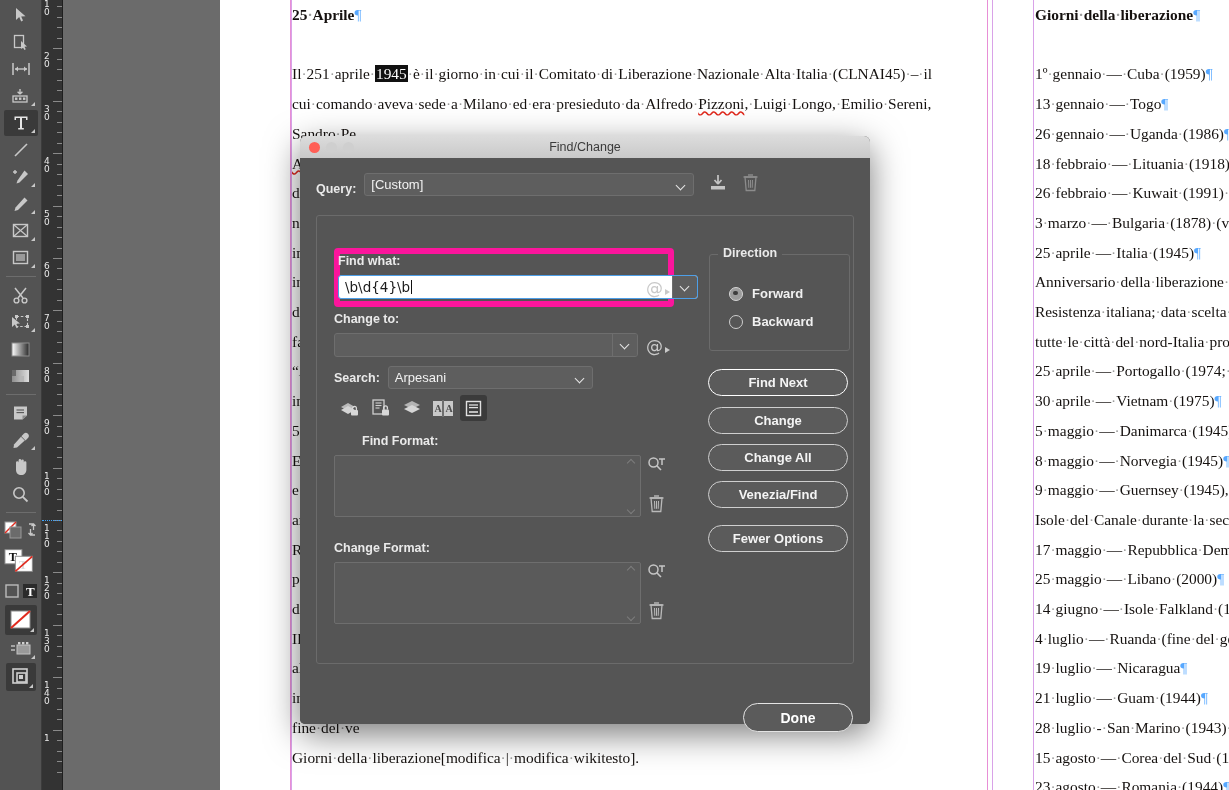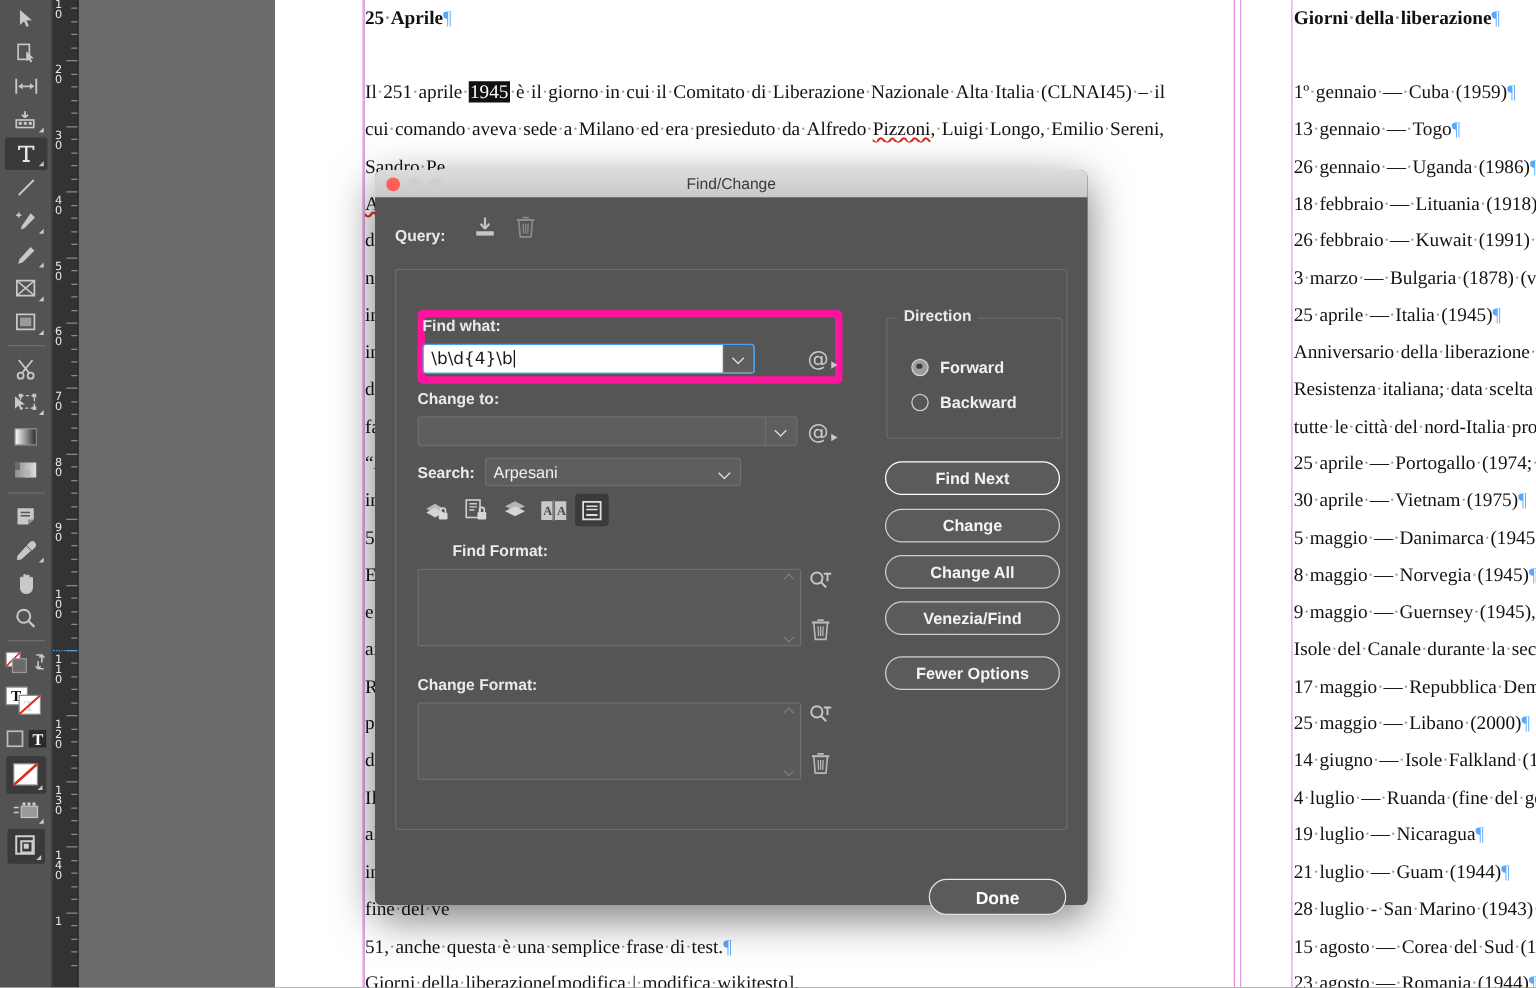--- a/index.html
+++ b/index.html
@@ -517,21 +517,20 @@
         <div>Entro<span style="color:#9d9d9d">·</span>il<span style="color:#9d9d9d">·</span>19</div>
         <div>e<span style="color:#9d9d9d">·</span>Venezia</div>
         <div>anni<span style="color:#9d9d9d">·</span>di<span style="color:#9d9d9d">·</span>gu</div>
         <div>Resistenza</div>
         <div>prima<span style="color:#9d9d9d">·</span>al<span style="color:#9d9d9d">·</span>n</div>
         <div>della<span style="color:#9d9d9d">·</span>Repu</div>
         <div>Il<span style="color:#9d9d9d">·</span>termine</div>
         <div>all’esercito</div>
         <div>in<span style="color:#9d9d9d">·</span>campo<span style="color:#9d9d9d">·</span></div>
         <div>fine<span style="color:#9d9d9d">·</span>del<span style="color:#9d9d9d">·</span>ve</div>
-        <div>51,<span style="color:#9d9d9d">·</span>anche<span style="color:#9d9d9d">·</span>questa<span style="color:#9d9d9d">·</span>è<span style="color:#9d9d9d">·</span>una<span style="color:#9d9d9d">·</span>semplice<span style="color:#9d9d9d">·</span>frase<span style="color:#9d9d9d">·</span>di<span style="color:#9d9d9d">·</span>test.<span class="pilcrow">¶</span></div>
         <div>Giorni<span style="color:#9d9d9d">·</span>della<span style="color:#9d9d9d">·</span>liberazione[modifica<span style="color:#9d9d9d">·</span>|<span style="color:#9d9d9d">·</span>modifica<span style="color:#9d9d9d">·</span>wikitesto].</div>
       </div>
     <div id="col-right" class="col">
         <div><span class="hd">Giorni<span style="color:#9d9d9d">·</span>della<span style="color:#9d9d9d">·</span>liberazione</span><span class="pilcrow">¶</span></div>
         <div class="blank">x</div>
         <div>1º<span style="color:#9d9d9d">·</span>gennaio<span style="color:#9d9d9d">·</span>—<span style="color:#9d9d9d">·</span>Cuba<span style="color:#9d9d9d">·</span>(1959)<span class="pilcrow">¶</span></div>
         <div>13<span style="color:#9d9d9d">·</span>gennaio<span style="color:#9d9d9d">·</span>—<span style="color:#9d9d9d">·</span>Togo<span class="pilcrow">¶</span></div>
         <div>26<span style="color:#9d9d9d">·</span>gennaio<span style="color:#9d9d9d">·</span>—<span style="color:#9d9d9d">·</span>Uganda<span style="color:#9d9d9d">·</span>(1986)<span class="pilcrow">¶</span></div>
         <div>18<span style="color:#9d9d9d">·</span>febbraio<span style="color:#9d9d9d">·</span>—<span style="color:#9d9d9d">·</span>Lituania<span style="color:#9d9d9d">·</span>(1918)</div>
         <div>26<span style="color:#9d9d9d">·</span>febbraio<span style="color:#9d9d9d">·</span>—<span style="color:#9d9d9d">·</span>Kuwait<span style="color:#9d9d9d">·</span>(1991)<span style="color:#9d9d9d">·</span>(vede</div>
@@ -565,20 +564,24 @@
     <span class="wb close"></span>
     <span class="wb min"></span>
     <span class="wb max"></span>
     <span class="t">Find/Change</span>
   </div>
 
   <div id="dbody">
 
     <div id="queryrow">
       <span id="query-label" class="lbl">Query:</span>
+      <div id="query-select">
+        <span class="v">[Custom]</span>
+        <span class="chev"></span>
+      </div>
       <span class="qicon">
         <svg width="20" height="18" viewBox="0 0 20 18">
             <path d="M10 1 L10 9 M10 10 L6.5 6 M10 10 L13.5 6" stroke="#d2d2d2" stroke-width="1.7" fill="none"></path>
             <rect x="3" y="12" width="14" height="3.5" fill="#d2d2d2"></rect>
           </svg>
       </span>
       <span class="qicon dim">
         <svg width="17" height="19" viewBox="0 0 17 19">
             <path d="M3 4 L14 4 L12.8 17.5 L4.2 17.5 Z" fill="none" stroke="#cfcfcf" stroke-width="1.3"></path>
             <line x1="1.5" y1="4" x2="15.5" y2="4" stroke="#cfcfcf" stroke-width="1.5"></line>
@@ -591,21 +594,21 @@
     </div>
 
 
     <div id="panelbox"></div>
   </div>
 </div>
 
 <div id="findwhat-hl"></div>
 
 <div class="lbl field-label" style="left:338px;top:254px;">Find what:</div>
-<div class="textfield white" style="left:338px;top:275px;width:266px;">
+<div class="textfield white" style="left:338px;top:275px;width:360px;">
   <span class="tv">\b\d{4}\b</span>
   <span class="caret"></span>
   <span class="tfdrop">
       <span class="chev" style="right:7px;top:7px"></span>
     </span>
 </div>
 <div class="atsym" style="left:646px;top:278px;">@<span class="arw"></span></div>
 
 <div class="lbl field-label" style="left:334px;top:312px;">Change to:</div>
 <div class="textfield" style="left:334px;top:333px;width:304px;">

